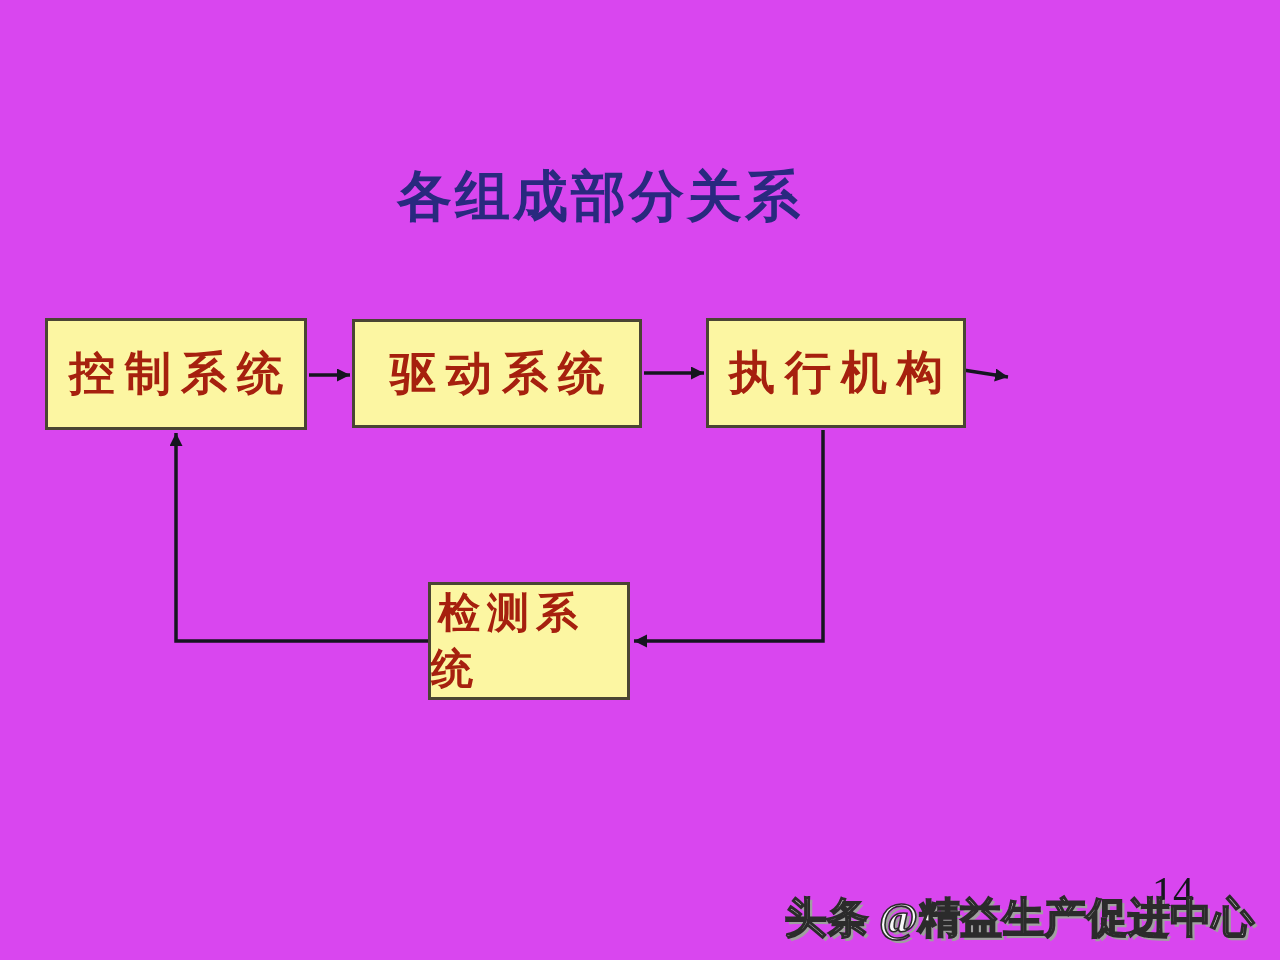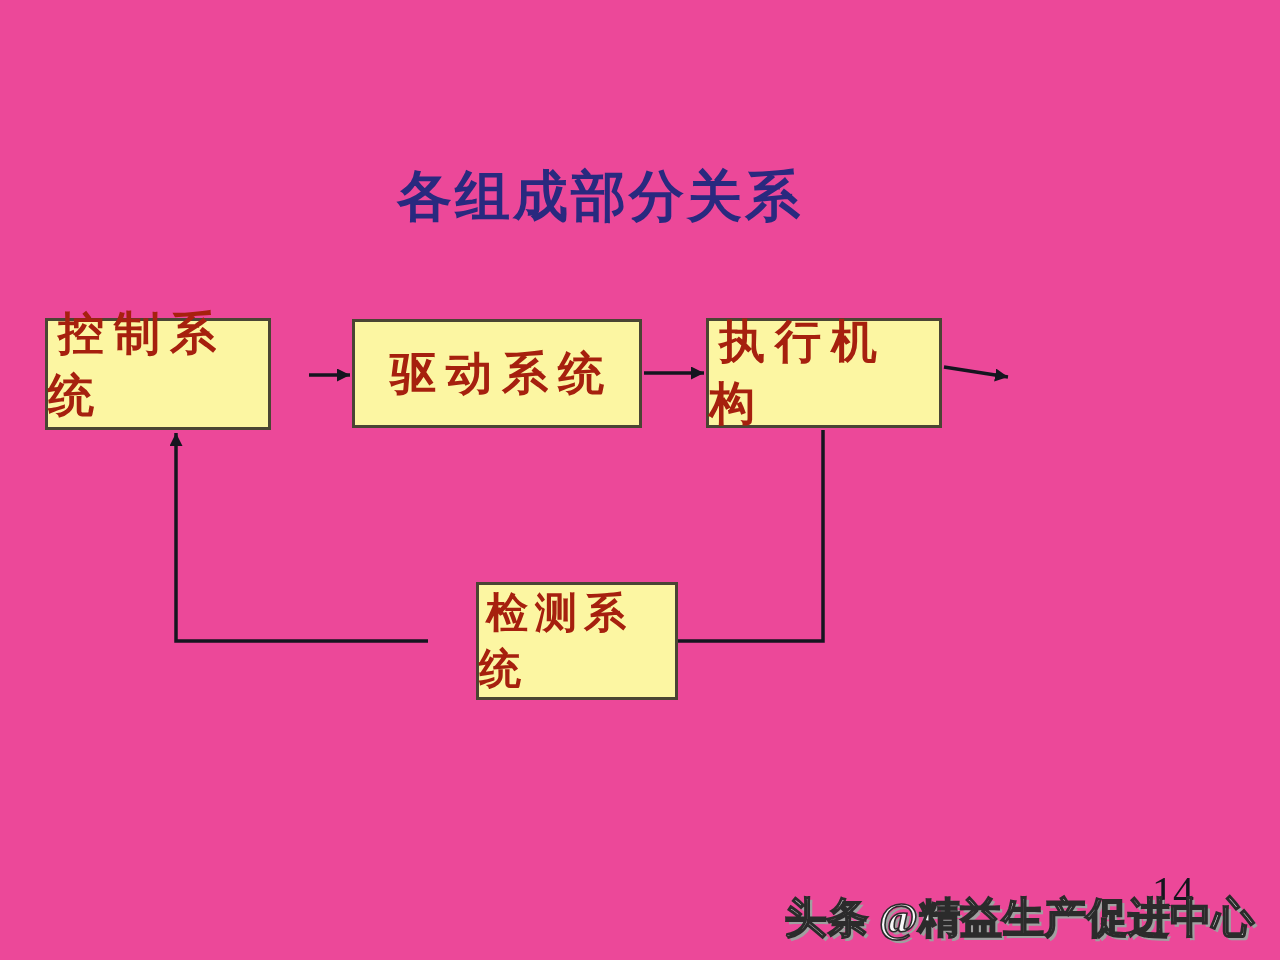--- a/index.html
+++ b/index.html
@@ -5,21 +5,21 @@
   html,body{margin:0;padding:0;}
   body{
     width:1280px;height:960px;
     background:#ffffff;
     font-family:"Liberation Sans",sans-serif;
     overflow:hidden;
   }
   .slide{
     position:relative;
     width:1280px;height:960px;
-    background:#ec4899;
+    background:#d946ef;
   }
   .slide-title{
     position:absolute;
     left:0;top:160px;width:1200px;
     text-align:center;
     font-size:55px;
     font-weight:700;
     letter-spacing:3px;
     color:#29297f;
     font-family:"Liberation Sans",sans-serif;
@@ -38,25 +38,25 @@
     font-size:46px;
     letter-spacing:10px;
     text-indent:10px;
   }
   .node.ellipse{
     border-radius:50%;
     font-size:42px;
     letter-spacing:6px;
     text-indent:6px;
   }
-  .node-control{left:45px;top:318px;width:226px;height:112px;align-items:flex-end;}
+  .node-control{left:45px;top:318px;width:262px;height:112px;}
   .node-drive{left:352px;top:319px;width:290px;height:109px;}
-  .node-actuator{left:706px;top:318px;width:236px;height:110px;}
+  .node-actuator{left:706px;top:318px;width:260px;height:110px;}
   .node-object{left:1010px;top:338px;width:234px;height:76px;}
-  .node-detect{left:428px;top:582px;width:202px;height:118px;font-size:42px;letter-spacing:7px;text-indent:7px;margin-left:48px;}
+  .node-detect{left:428px;top:582px;width:202px;height:118px;font-size:42px;letter-spacing:7px;text-indent:7px;}
   svg.edges{
     position:absolute;left:0;top:0;
     width:1280px;height:960px;
     pointer-events:none;
   }
   .page-number{
     position:absolute;
     left:1152px;top:868px;
     font-family:"Liberation Serif",serif;
     font-size:42px;

